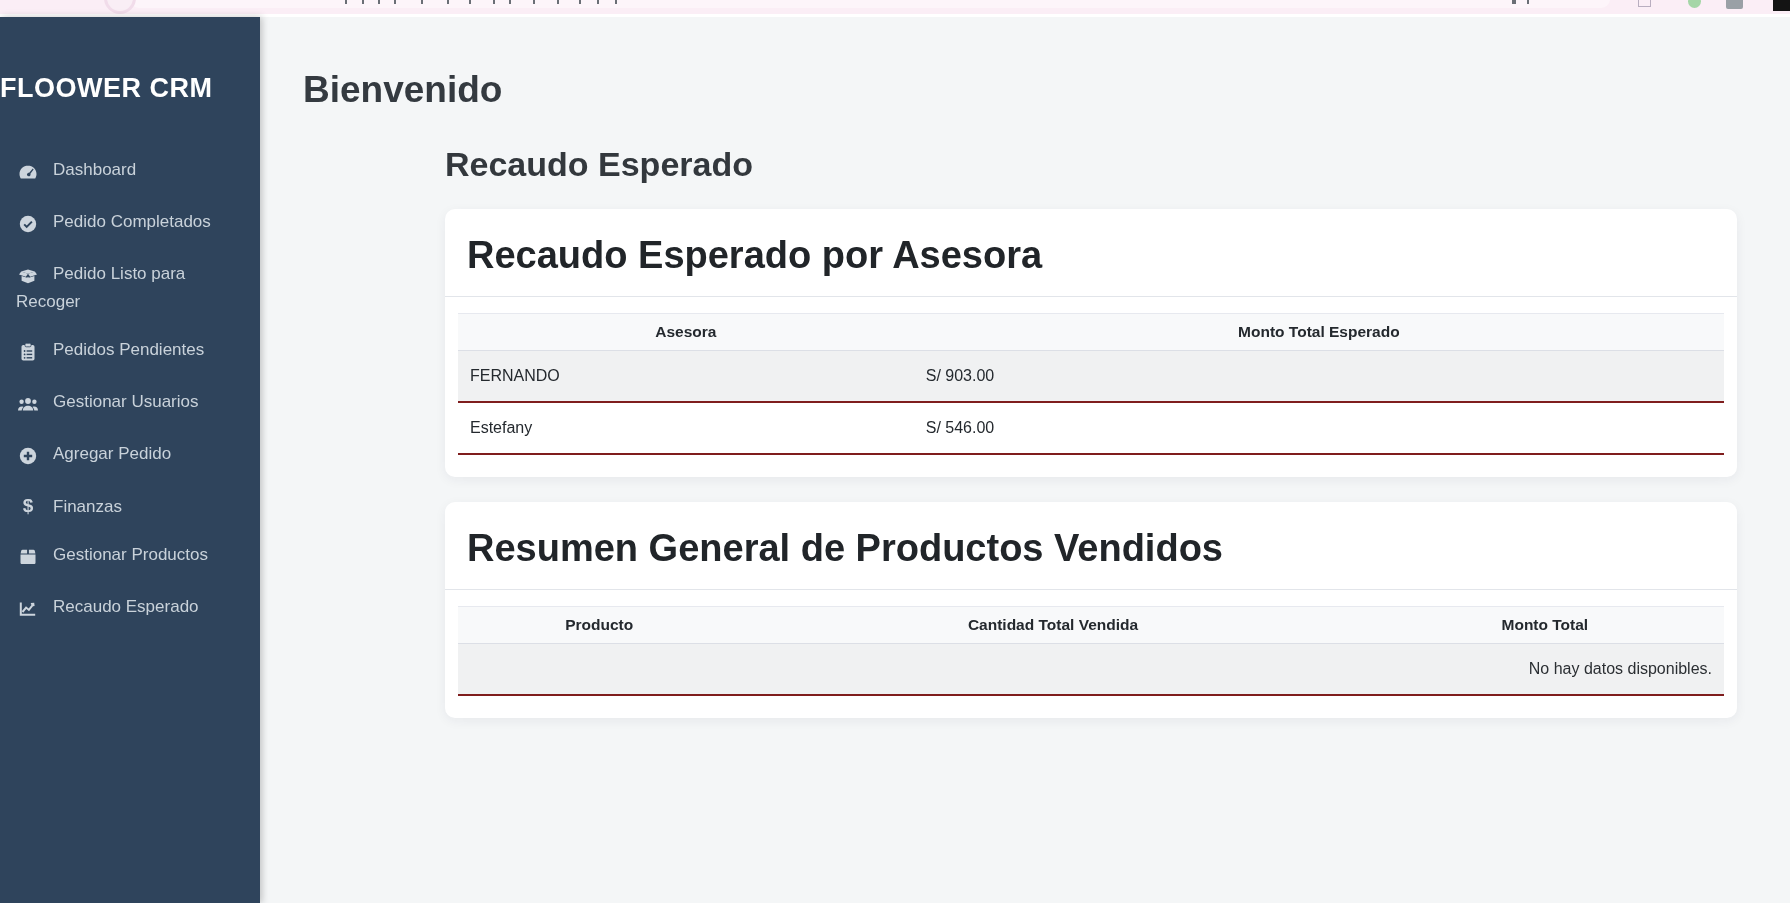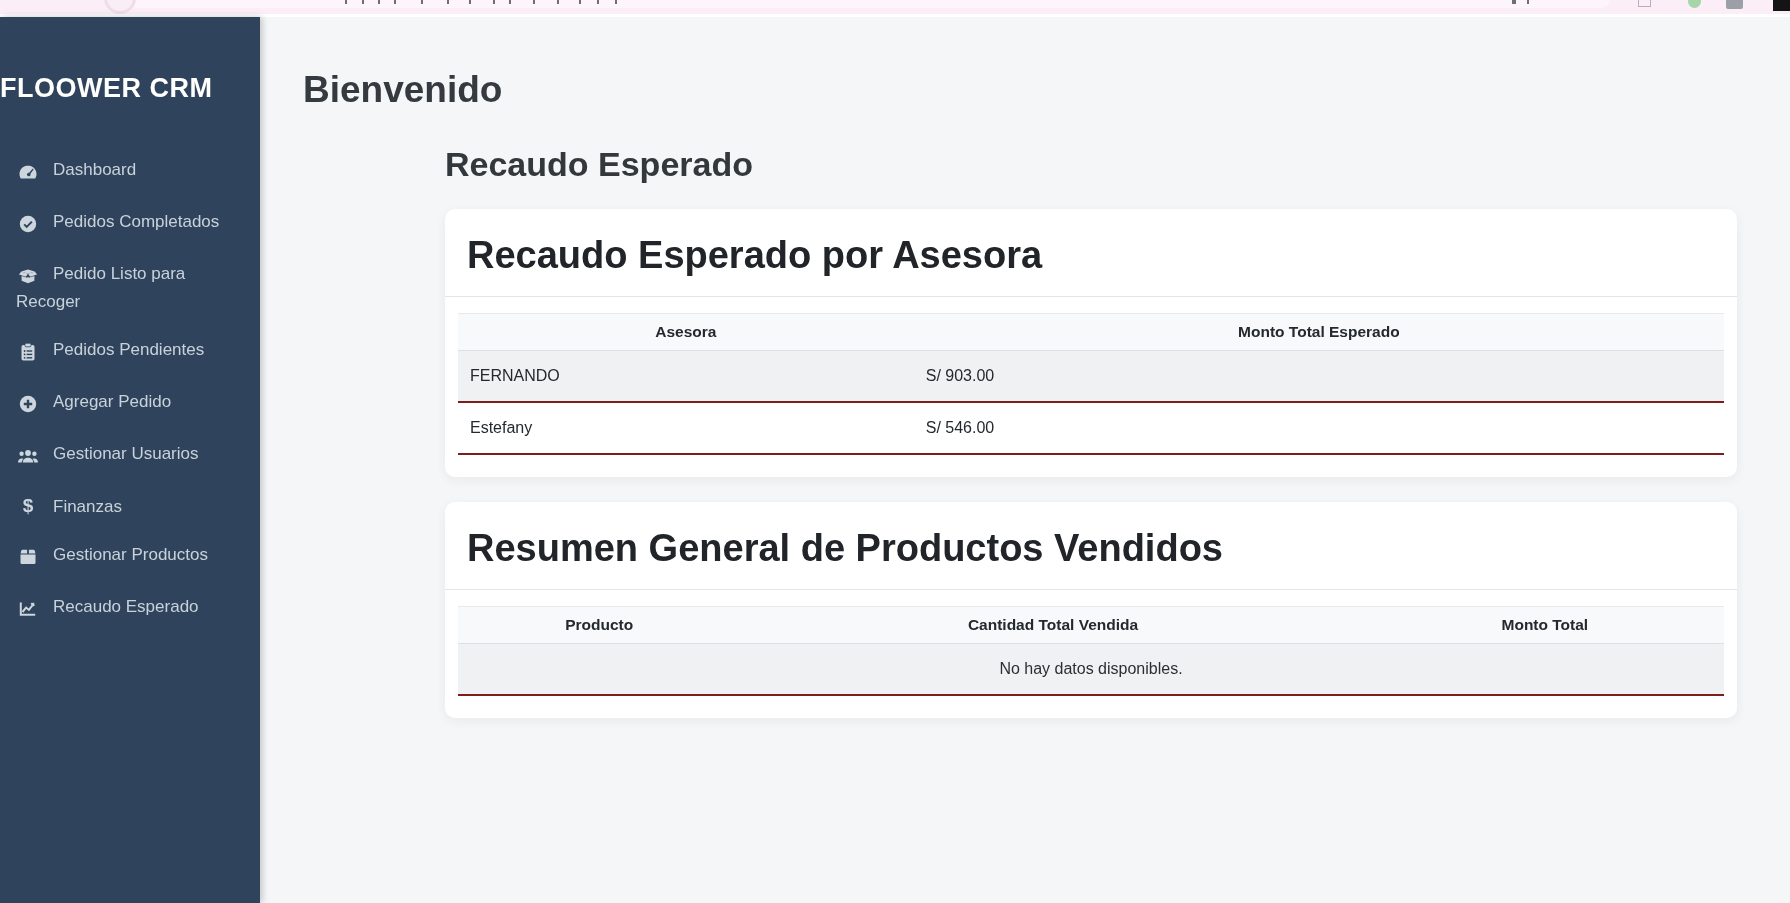--- a/index.html
+++ b/index.html
@@ -49,21 +49,21 @@
   .card { background:#ffffff; border-radius:10px; margin-top:25px;
     box-shadow:0 3px 12px rgba(40,40,60,0.06); }
   .card-header { padding:25px 22px 19px 22px; border-bottom:1px solid #e2e5ea; }
   .card-title { margin:0; font-size:38px; font-weight:bold; color:#212529; }
   .card-body { padding:16px 13px 22px 13px; }
   table { width:100%; border-collapse:collapse; font-size:16px; color:#24292e; }
   th { text-align:center; font-weight:bold; background:#f8f9fa; font-size:15.5px;
     padding:9px 12px; border-top:1px solid #e7e9ef; border-bottom:1px solid #dcdfe6; }
   td { padding:16px 12px; border-bottom:2px solid #7f1d1d; }
   tbody tr:nth-child(odd) { background:#f0f1f2; }
-  td.empty { text-align:center; color:#2b2f33; }
+  td.empty { text-align:right; color:#2b2f33; }
 </style>
 </head>
 <body>
 
 <div class="chrome">
   <div class="addr-glow"></div>
   <div class="chrome-circle"></div>
   <span class="frag" style="left:345px"></span>
   <span class="frag" style="left:362px"></span>
   <span class="frag" style="left:378px"></span>
@@ -97,21 +97,21 @@
         <span class="ic"><svg width="20" height="20" viewBox="0 0 20 20">
               <path d="M10 3.5c-4.7 0-8.5 3.8-8.5 8.5 0 1.6.5 3.2 1.3 4.5h14.4c.8-1.3 1.3-2.9 1.3-4.5 0-4.7-3.8-8.5-8.5-8.5z" fill="#cdd5dd"></path>
               <path d="M14.8 6.6l-3.6 4.2c-.4-.1-.8-.1-1.2.1-.9.4-1.3 1.5-.9 2.4.4.9 1.5 1.3 2.4.9.9-.4 1.3-1.5.9-2.4l3.2-4.4z" fill="#2f445c"></path>
             </svg></span><span>Dashboard</span>
       </a>
 
       <a class="nav-item">
         <span class="ic"><svg width="20" height="20" viewBox="0 0 20 20">
               <circle cx="10" cy="10" r="8.2" fill="#cdd5dd"></circle>
               <path d="M6.2 10.4l2.5 2.5 5.2-5.3" stroke="#2f445c" stroke-width="2" fill="none"></path>
-            </svg></span><span>Pedidos Completados</span>
+            </svg></span><span>Pedido Completados</span>
       </a>
 
       <a class="nav-item">
         <span class="ic"><svg width="20" height="20" viewBox="0 0 20 20">
               <path d="M3.2 5.6L10 3.4l6.8 2.2L10 7.8z" fill="#cdd5dd"></path>
               <path d="M10 7.8L3.2 5.6 1 8.4l6.8 2.3zM10 7.8l6.8-2.2L19 8.4l-6.8 2.3z" fill="#cdd5dd"></path>
               <path d="M3.6 9.9l5.6 1.9.8-1 .8 1 5.6-1.9v4.9L10 17.2l-6.4-2.4z" fill="#cdd5dd"></path>
             </svg></span><span>Pedido Listo para Recoger</span>
       </a>
 
@@ -122,38 +122,38 @@
               <circle cx="6.6" cy="9" r="0.9" fill="#2f445c"></circle>
               <rect x="8.6" y="8.3" width="5.6" height="1.4" fill="#2f445c"></rect>
               <circle cx="6.6" cy="12.4" r="0.9" fill="#2f445c"></circle>
               <rect x="8.6" y="11.7" width="5.6" height="1.4" fill="#2f445c"></rect>
               <circle cx="6.6" cy="15.8" r="0.9" fill="#2f445c"></circle>
               <rect x="8.6" y="15.1" width="5.6" height="1.4" fill="#2f445c"></rect>
             </svg></span><span>Pedidos Pendientes</span>
       </a>
 
       <a class="nav-item">
-        <span class="ic"><svg width="20" height="20" viewBox="0 0 20 20">
-              <circle cx="10" cy="10" r="8.2" fill="#cdd5dd"></circle>
-              <path d="M10 5.8v8.4M5.8 10h8.4" stroke="#2f445c" stroke-width="2.4"></path>
-            </svg></span><span>Agregar Pedido</span>
-      </a>
-
-      <a class="nav-item">
         <span class="ic"><svg width="22" height="20" viewBox="0 0 22 20">
               <circle cx="4.6" cy="7.8" r="2.2" fill="#cdd5dd"></circle>
               <path d="M1 16.5c0-2.4 1.6-3.9 3.8-3.9.6 0 1.2.1 1.7.3-1.1 1-1.7 2.2-1.8 3.6z" fill="#cdd5dd"></path>
               <circle cx="17.4" cy="7.8" r="2.2" fill="#cdd5dd"></circle>
               <path d="M21 16.5c0-2.4-1.6-3.9-3.8-3.9-.6 0-1.2.1-1.7.3 1.1 1 1.7 2.2 1.8 3.6z" fill="#cdd5dd"></path>
               <circle cx="11" cy="7" r="2.9" fill="#cdd5dd"></circle>
               <path d="M5.8 16.5c0-2.9 2.3-4.7 5.2-4.7s5.2 1.8 5.2 4.7z" fill="#cdd5dd"></path>
             </svg></span><span>Gestionar Usuarios</span>
       </a>
 
       <a class="nav-item">
+        <span class="ic"><svg width="20" height="20" viewBox="0 0 20 20">
+              <circle cx="10" cy="10" r="8.2" fill="#cdd5dd"></circle>
+              <path d="M10 5.8v8.4M5.8 10h8.4" stroke="#2f445c" stroke-width="2.4"></path>
+            </svg></span><span>Agregar Pedido</span>
+      </a>
+
+      <a class="nav-item">
         <span class="ic dollar">$</span><span>Finanzas</span>
       </a>
 
       <a class="nav-item">
         <span class="ic"><svg width="20" height="20" viewBox="0 0 20 20">
               <path d="M2.5 7.5h15v8.2c0 .8-.6 1.4-1.4 1.4H3.9c-.8 0-1.4-.6-1.4-1.4z" fill="#cdd5dd"></path>
               <path d="M3.3 3.6c.2-.5.7-.8 1.2-.8h4.6v3.7H2.6zM10.9 2.8h4.6c.5 0 1 .3 1.2.8l.7 2.9h-6.5z" fill="#cdd5dd"></path>
             </svg></span><span>Gestionar Productos</span>
       </a>
 

